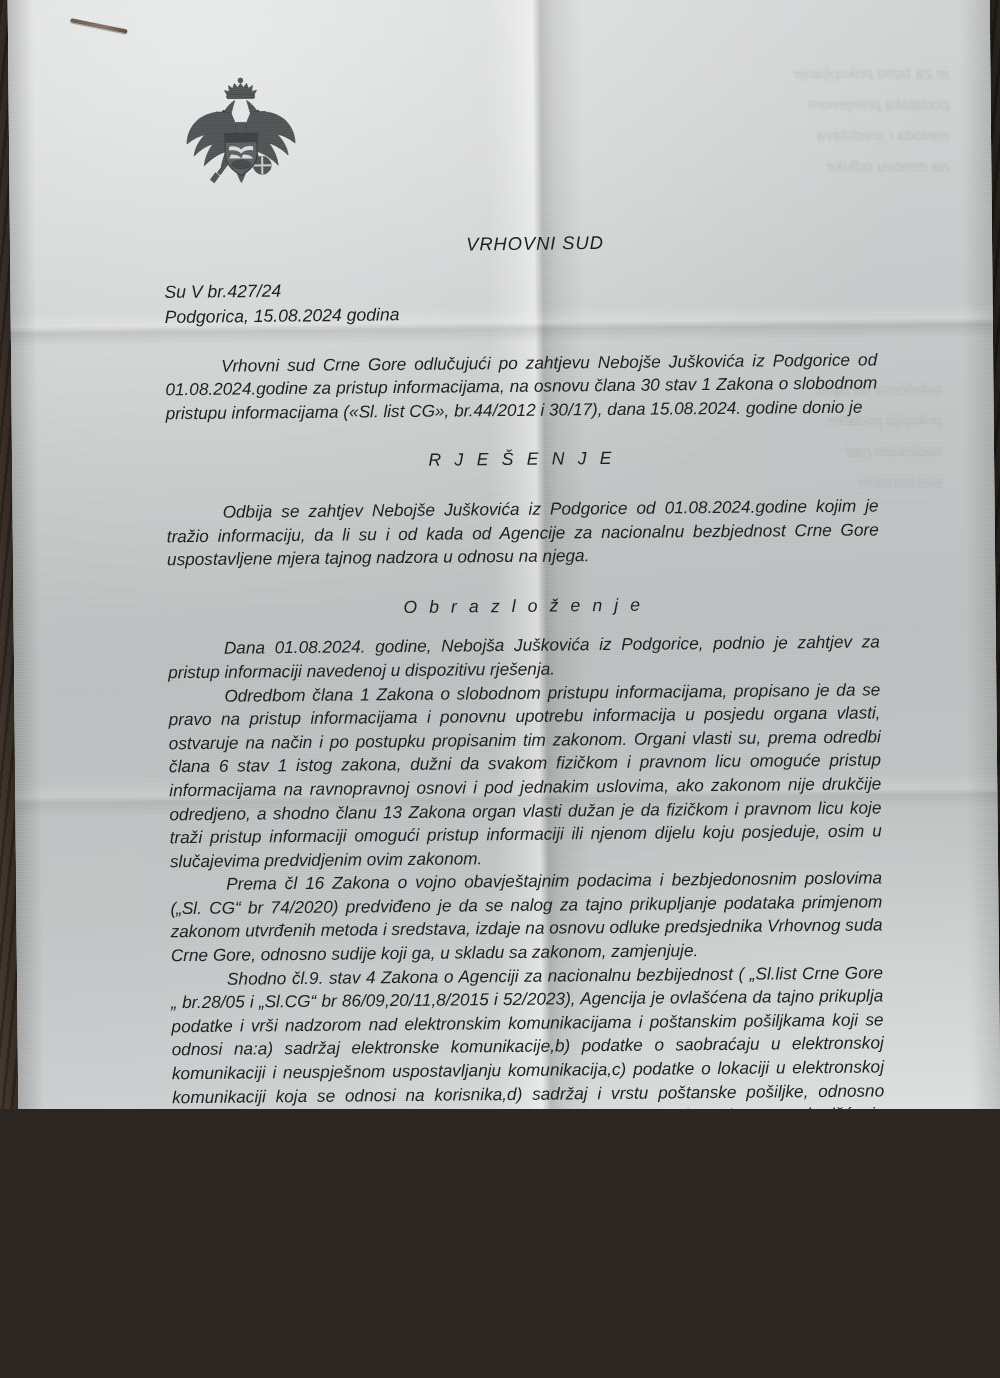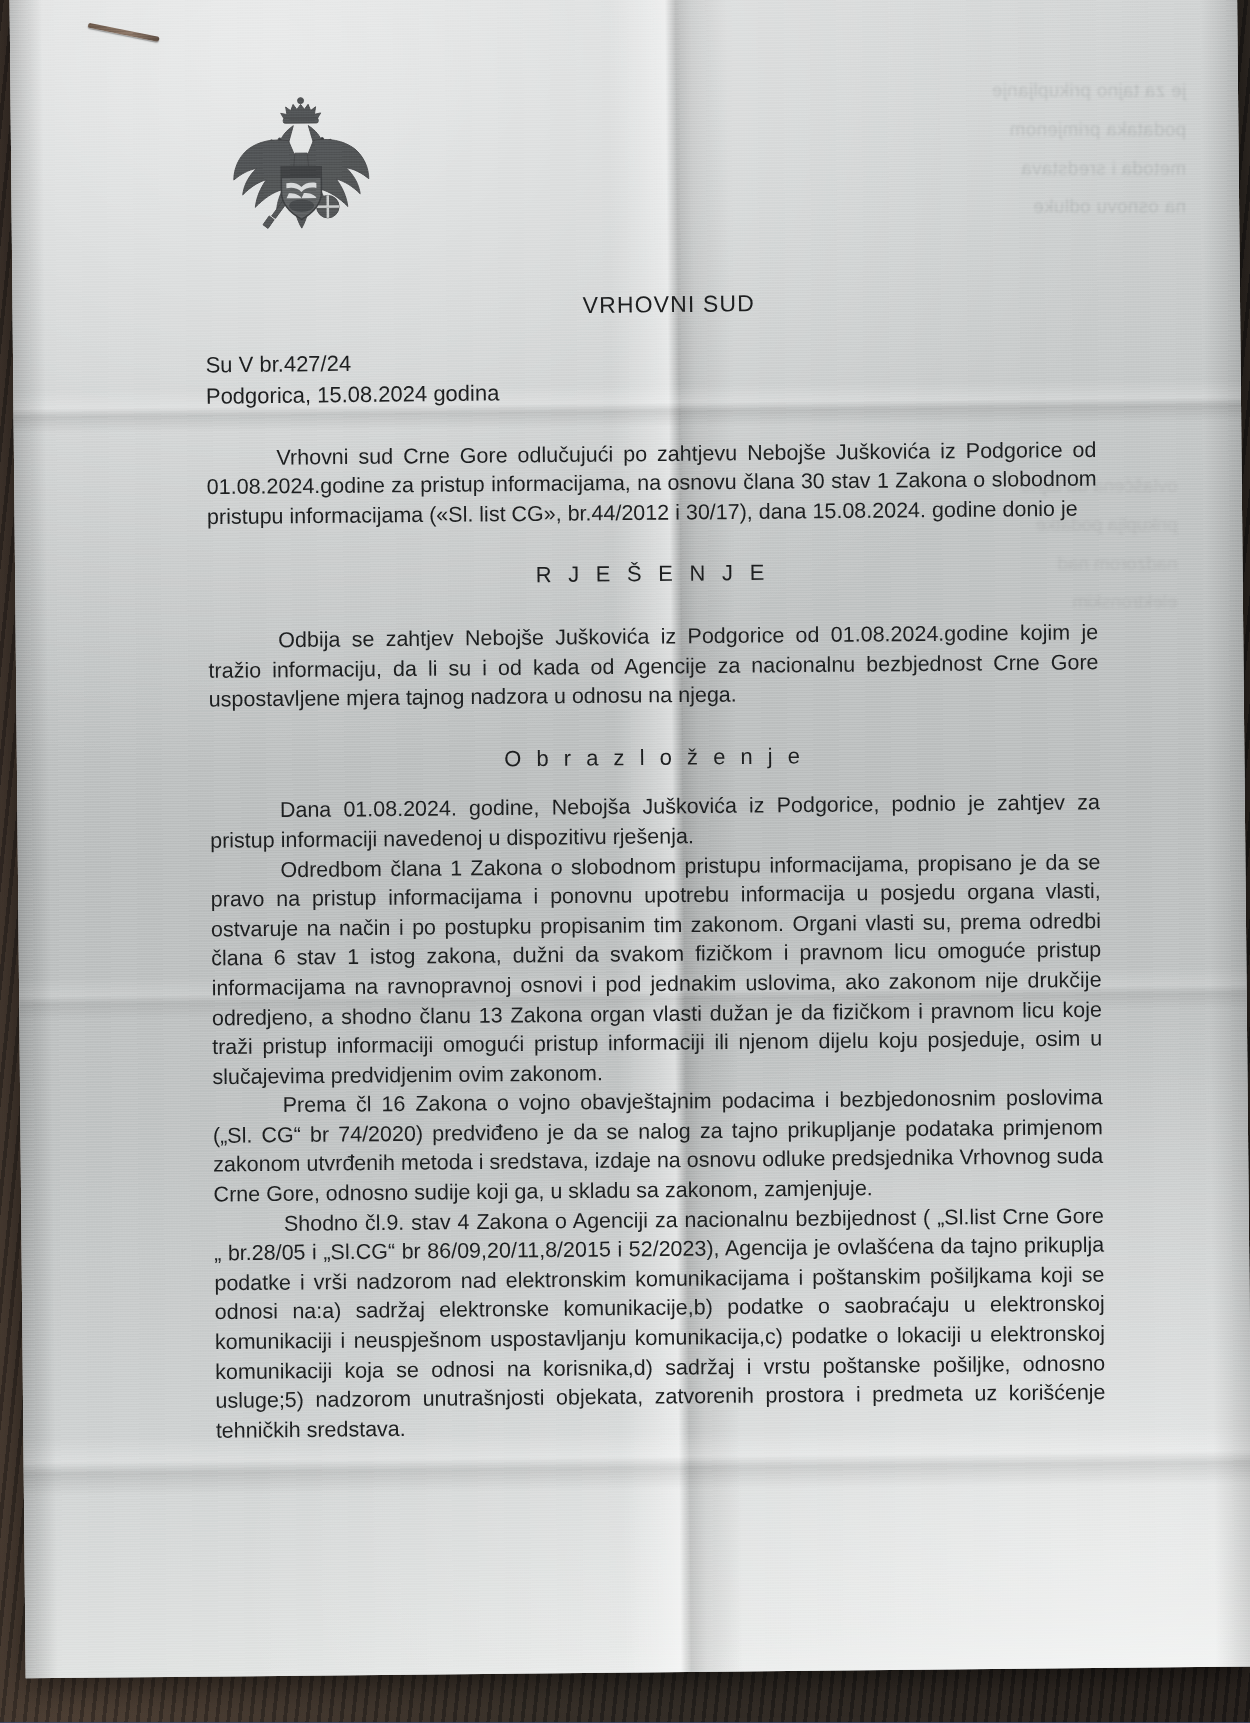--- a/index.html
+++ b/index.html
@@ -8,23 +8,24 @@
     background: #2b2622;
   }
   body {
     font-family: "Liberation Sans", sans-serif;
   }
 
   
   #stage {
     position: relative;
     width: 1000px;
-    height: 1378px;
+    height: 1109px;
     overflow: hidden;
-    background: #1d4ed8;
+    background: #e5e5e5;
+    font-style: italic;
   }
 
   
   #desk {
     position: absolute;
     inset: 0;
     background:
       linear-gradient(100deg, #3a302a 0%, #4a3d33 25%, #2f2a25 60%, #241f1c 100%);
   }
   #desk-grain {

